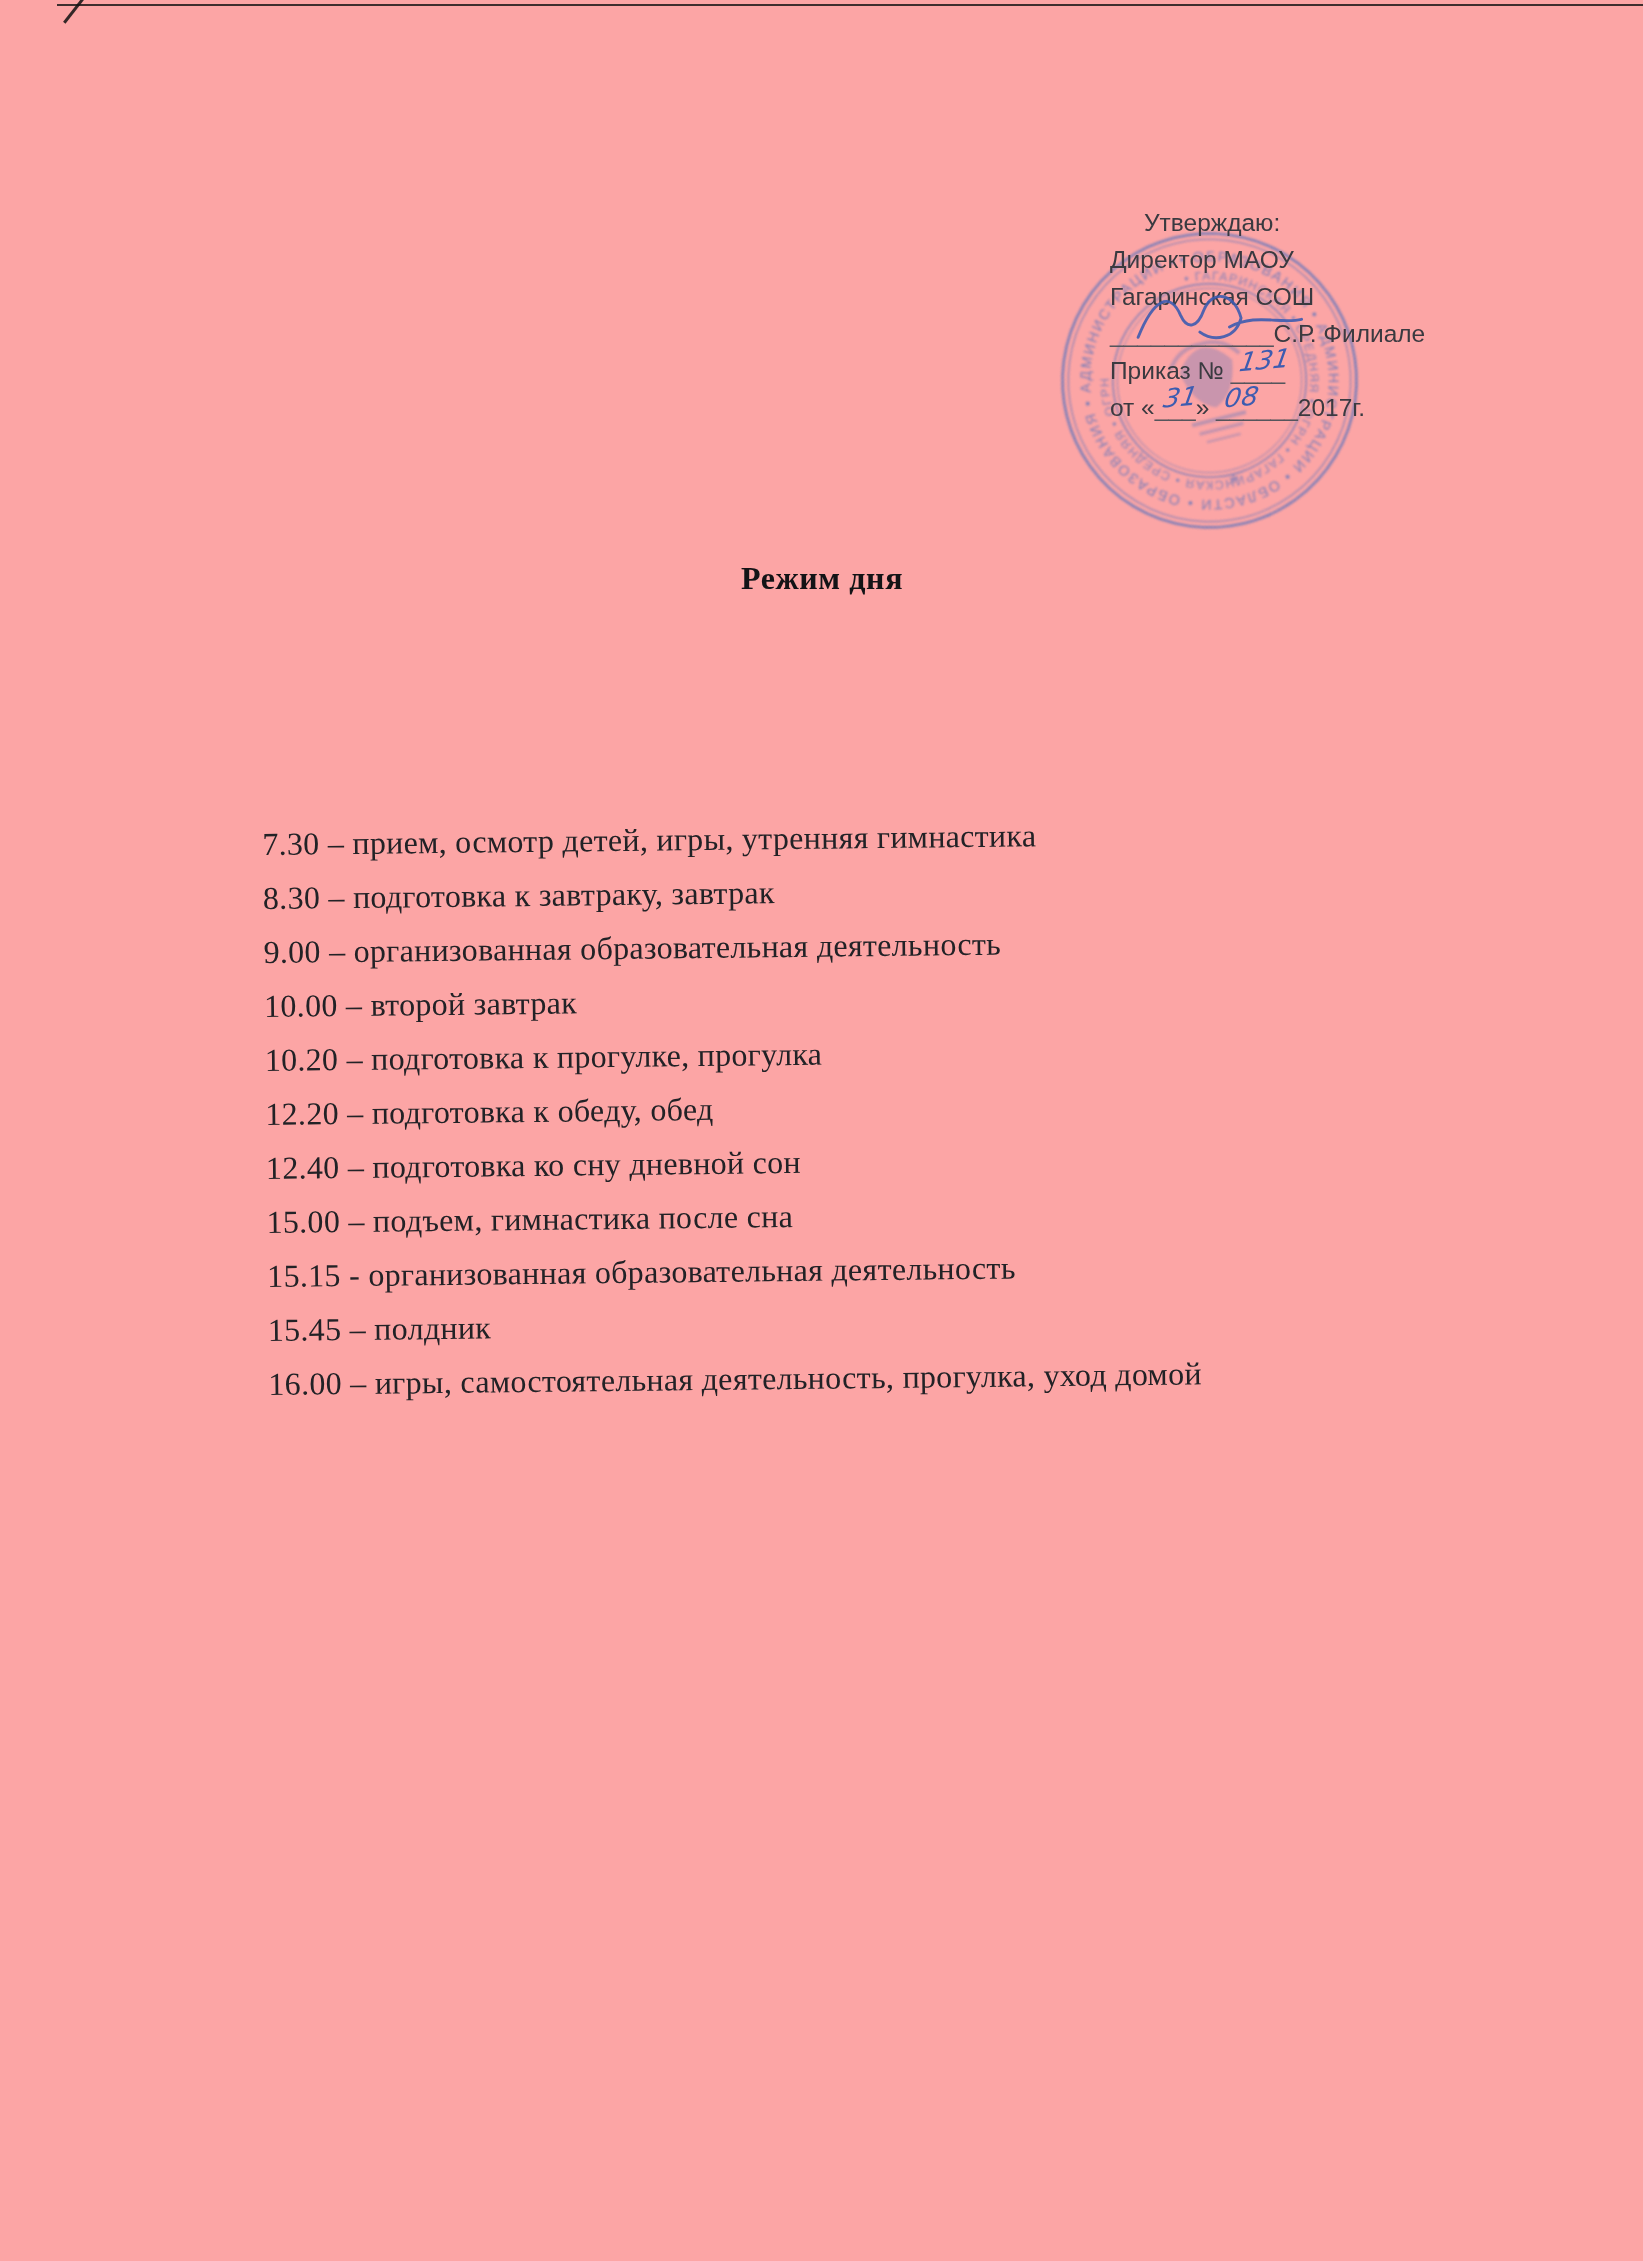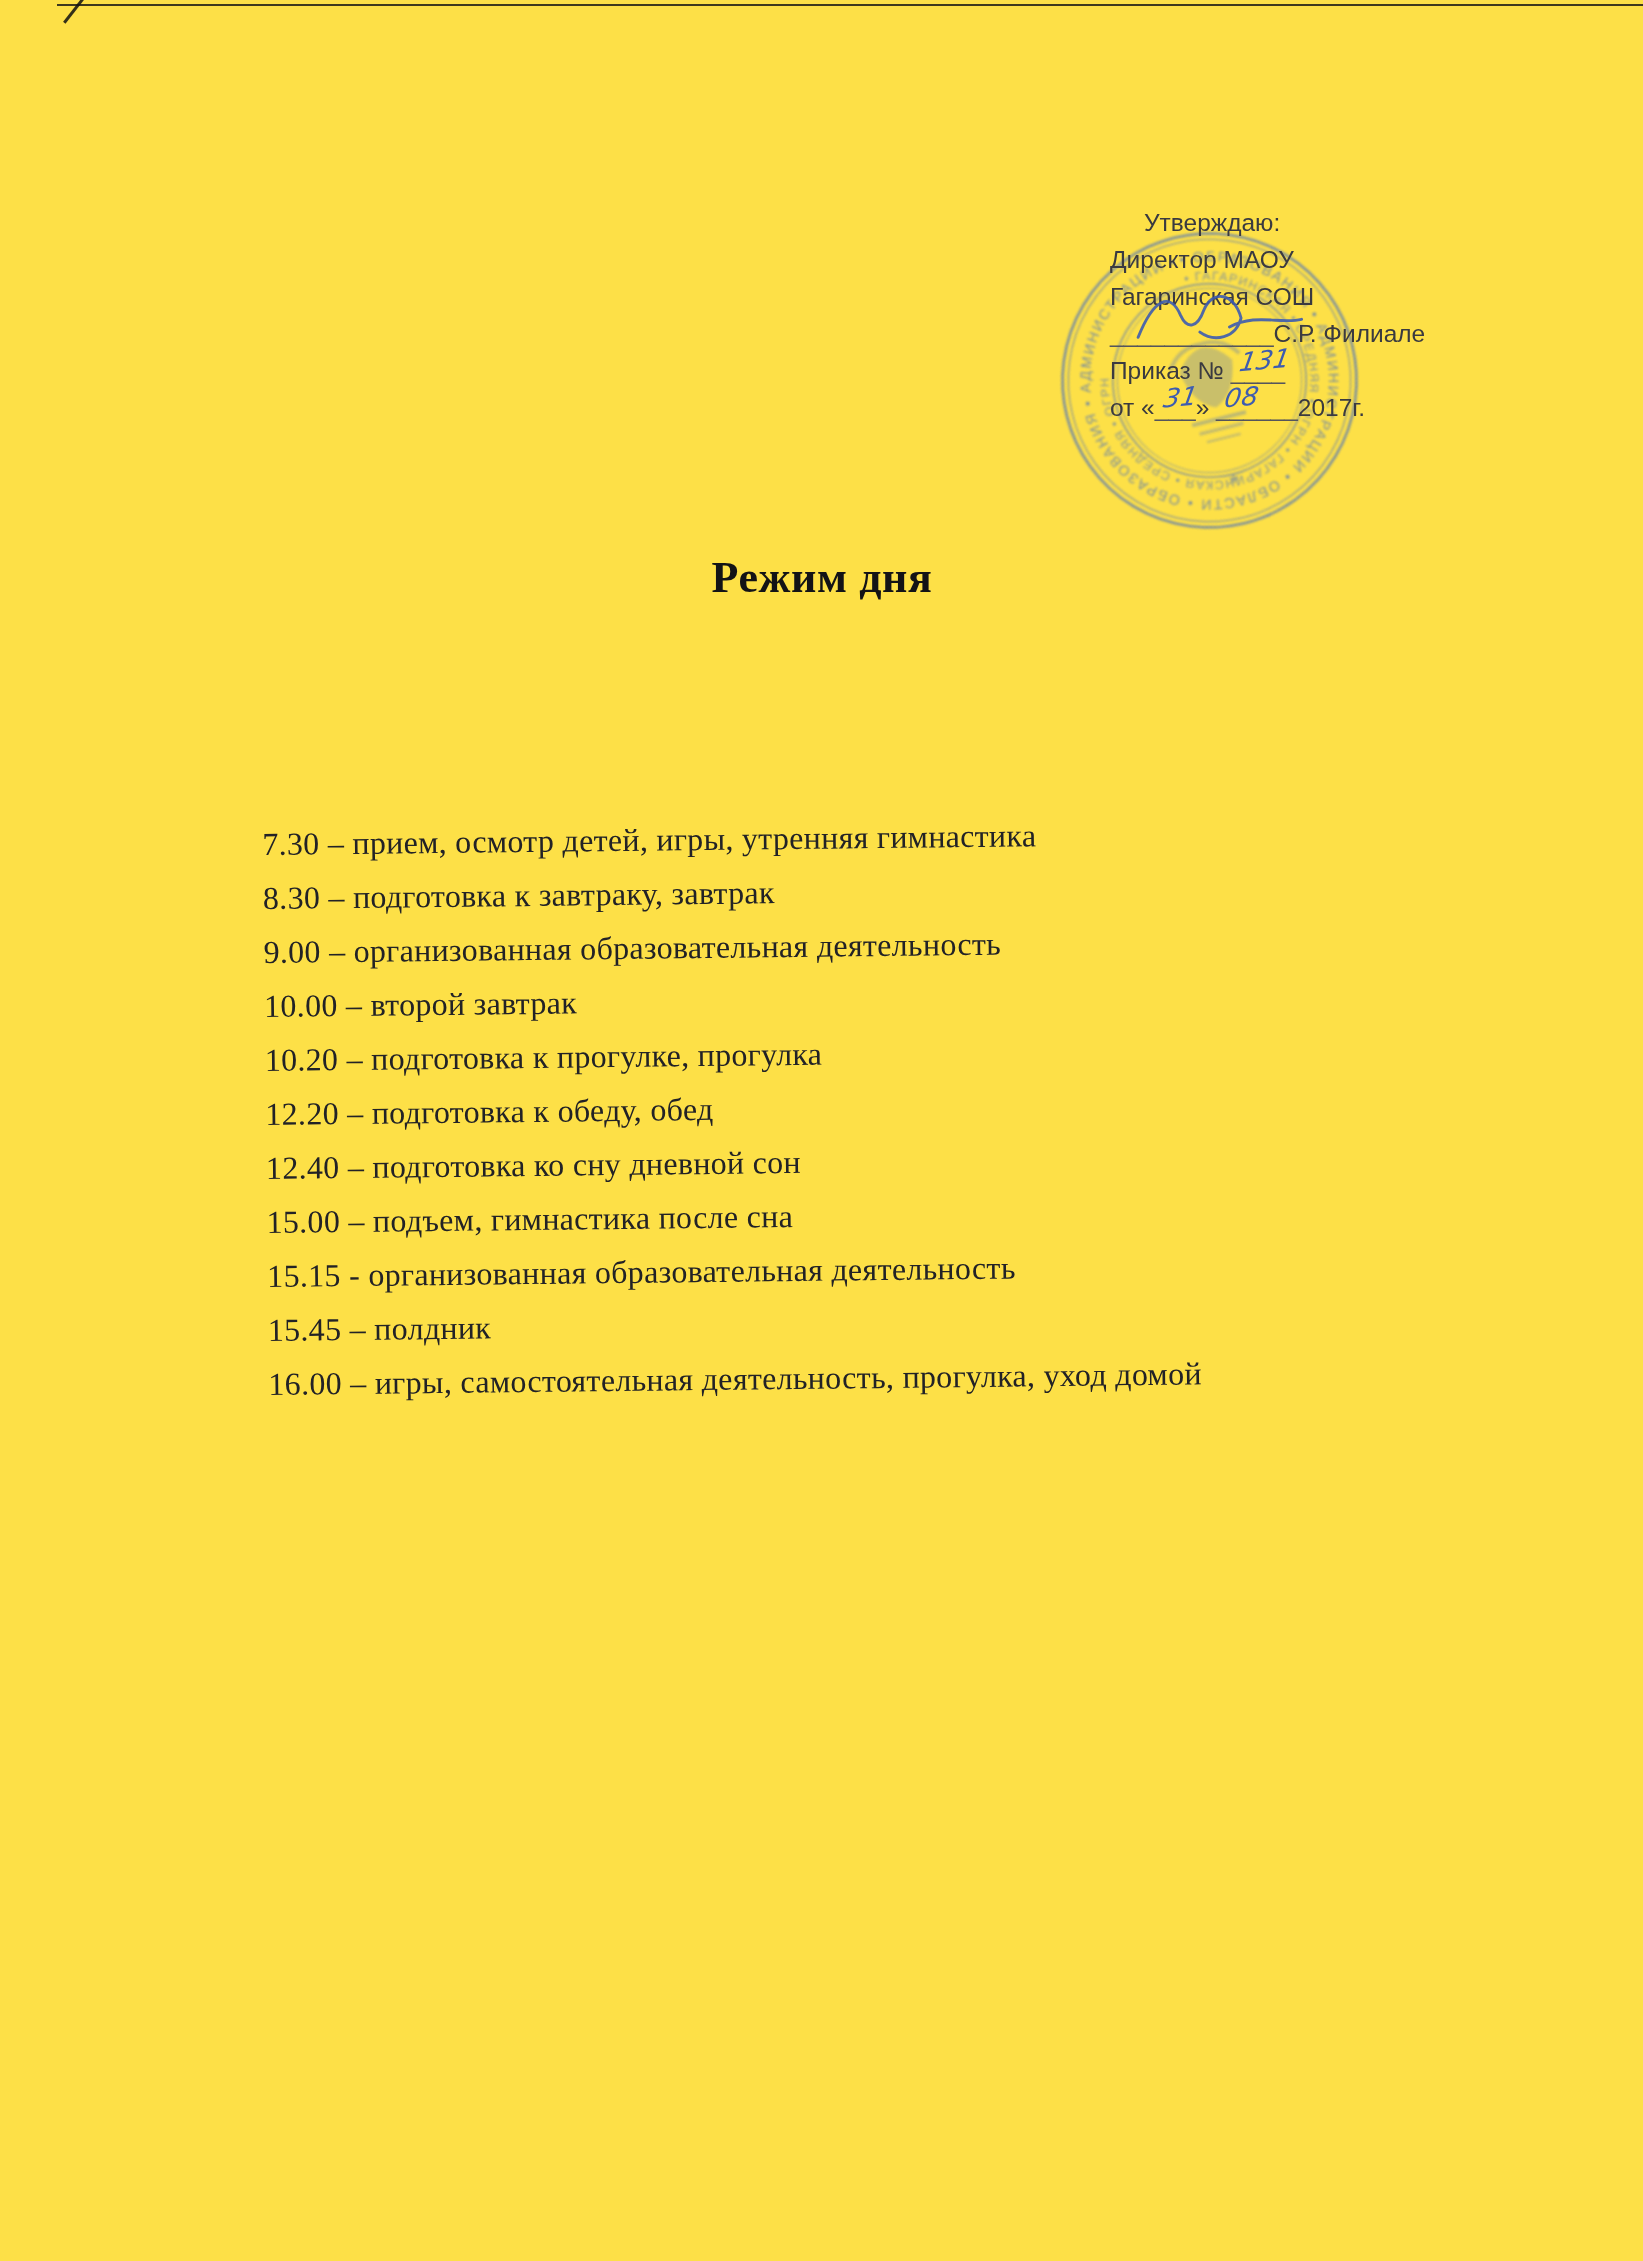--- a/index.html
+++ b/index.html
@@ -1,20 +1,20 @@
 <!DOCTYPE html>
 <html style="font-size:10.3px"><head>
 <meta charset="utf-8">
 <style>
   html,body{margin:0;padding:0;background:#e9e9e9;}
   .page{
     position:relative;
     width:1644px;height:2261px;
     margin:0 auto;
-    background:#fde047;
+    background:#fca5a5;
     font-family:"Liberation Serif", serif;
     color:#1d1d1f;
     overflow:hidden;
   }
   
   .scan-top-line{position:absolute;top:3.9px;left:57px;width:1587px;height:2.6px;background:#141414;opacity:.82;}
   .scan-corner-mark{position:absolute;top:-3.9px;left:72px;width:3.2px;height:30px;background:#101010;transform:rotate(38deg);opacity:.85;}
 
   
   .approval{
@@ -40,21 +40,21 @@
   .stamp{position:absolute;left:1058px;top:229px;width:303px;height:303px;opacity:.88;z-index:2;}
   .stamp svg{display:block;}
 
   
   .signature{position:absolute;left:1133px;top:287px;width:193px;height:71px;z-index:4;}
 
   
   .title{
     position:absolute;top:547px;left:0;width:1644px;
     text-align:center;font-weight:bold;
-    font-size:44px;line-height:62px;
+    font-size:32px;line-height:62px;
     color:#131316;letter-spacing:0.6px;
   }
 
   
   .schedule{
     position:absolute;left:262px;top:817px;width:1276px;
     font-size:32px;line-height:54px;color:#222226;
     transform:rotate(-0.65deg);
     transform-origin:left top;
     letter-spacing:0.3px;

